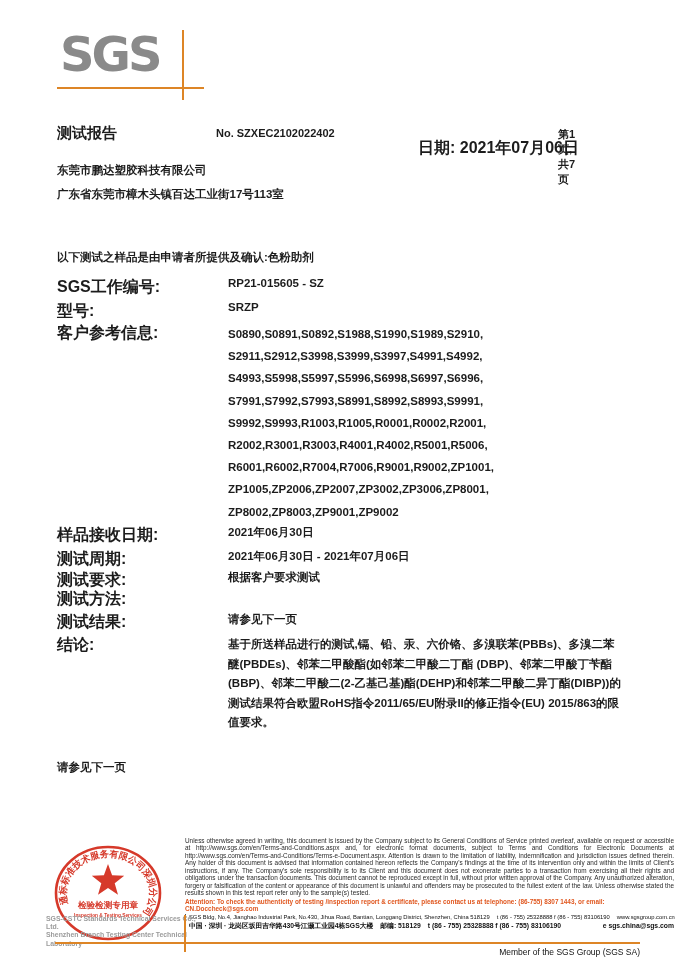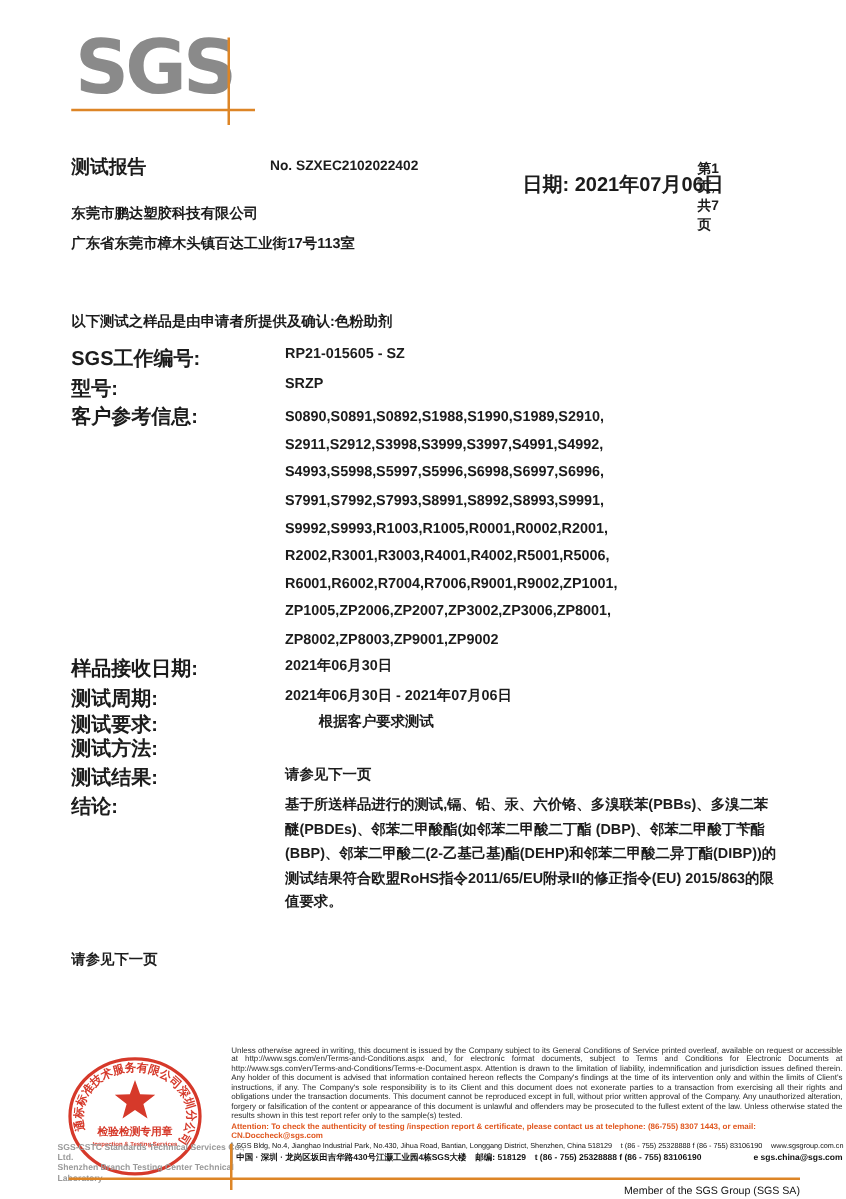--- a/index.html
+++ b/index.html
@@ -2,21 +2,21 @@
 <html><head>
 <meta charset="utf-8">
 <style>
   * { margin:0; padding:0; box-sizing:border-box; }
   html,body { background:#ffffff; }
   body { font-family:"Liberation Sans", sans-serif; color:#1c1c1c; }
   .page { position:relative; width:677px; height:959px; background:#ffffff; overflow:hidden; }
 
   
   .logo-text { position:absolute; left:60px; top:24px; font-family:"DejaVu Sans", sans-serif;
-               font-weight:700; font-size:60px; line-height:60px; color:#8a8a8a; letter-spacing:-3px; }
+               font-weight:700; font-size:48px; line-height:60px; color:#8a8a8a; letter-spacing:-3px; }
   .rule { position:absolute; background:#dd8526; }
   .logo-hline { left:57px; top:87px; width:147px; height:2px; }
   .logo-vline { left:182px; top:30px; width:2px; height:70px; }
 
   .title-row { position:absolute; left:0; top:124px; width:583px; height:22px; }
   .report-title { position:absolute; left:57px; top:0; font-size:15px; font-weight:700; }
   .report-no { position:absolute; left:216px; top:3px; font-size:11px; font-weight:600; }
   .report-date { position:absolute; left:418px; top:3px; font-size:16px; font-weight:600;margin-top:11px; }
   .report-page { position:absolute; left:558px; top:3px; font-size:11px; font-weight:600; }
 
@@ -29,21 +29,21 @@
   .fields { position:absolute; left:57px; top:0; width:565px; }
   .row { position:absolute; left:0; display:flex; width:565px; }
   .lbl { width:171px; flex:0 0 171px; font-size:16px; font-weight:700; }
   .val { flex:1; font-size:11.5px; font-weight:600; }
   .row-sgs-job { top:277px; }
   .row-model { top:301px; }
   .row-client-ref { top:323px; }
   .row-client-ref .val > div { line-height:22.2px; }
   .row-received { top:525px; }
   .row-period { top:549px; }
-  .row-requested { top:570px;gap:27px; }
+  .row-requested { top:570px; }
   .row-method { top:589px;flex-direction:column; }
   .row-results { top:612px; }
   .row-conclusion { top:635px; }
   .row-conclusion .val { line-height:19.5px; width:397px; }
 
   
   .footer-right { position:absolute; left:185px; top:837px; width:489px; }
   .legal { font-size:6.4px; line-height:7.45px; text-align:justify; color:#2a2a2a; font-weight:500; }
   .attention { margin-top:1px; font-size:6.4px; line-height:7.4px; font-weight:700; color:#e0571f; }
   .addr-block { margin-top:2px; border-left:1px solid #555; padding-left:3px; }

